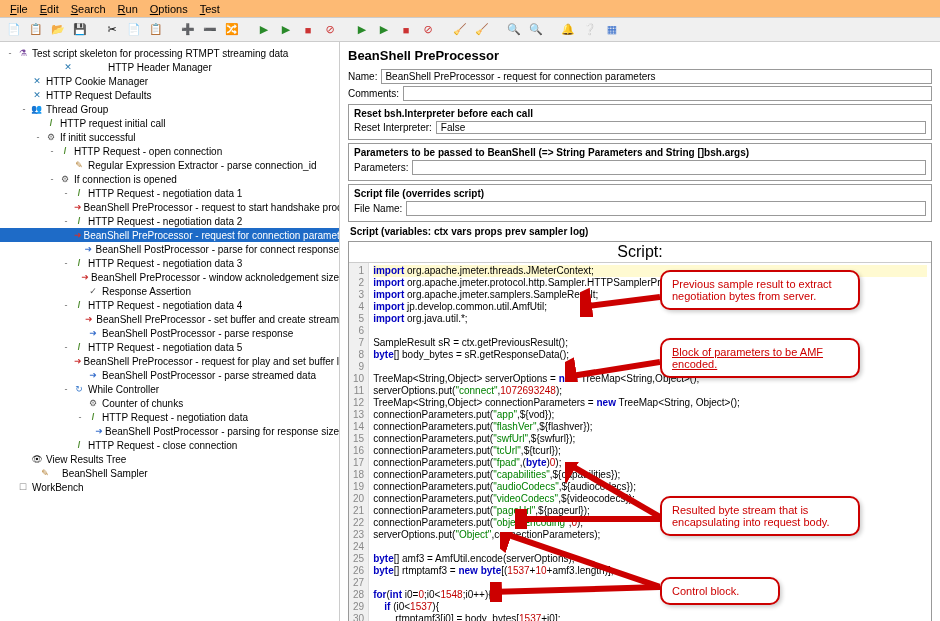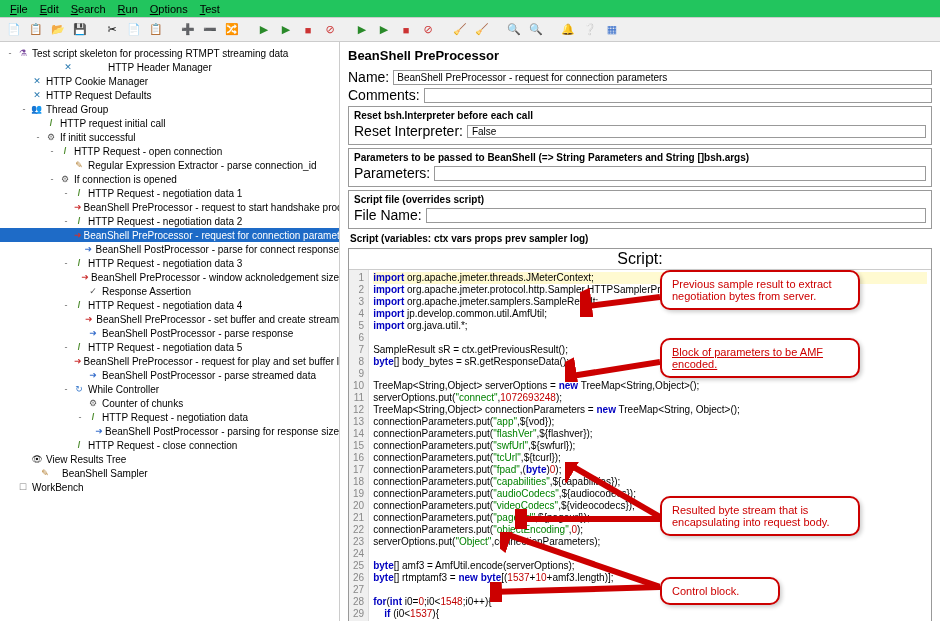--- a/index.html
+++ b/index.html
@@ -1,32 +1,32 @@
 <!DOCTYPE html>
 <html><head>
 <meta charset="utf-8">
 <style>
 * { margin: 0; padding: 0; box-sizing: border-box; font-family: Arial, sans-serif; }
 body { font-size: 11px; background: #fff; color: #000; overflow: hidden; }
-.menubar { display: flex; background: #22c55e; border-bottom: 1px solid #ccc; height: 18px; align-items: center; padding: 0 4px; }
+.menubar { display: flex; background: #fdba74; border-bottom: 1px solid #ccc; height: 18px; align-items: center; padding: 0 4px; }
 .menubar span { padding: 0 6px; cursor: pointer; }
 .menubar span:first-letter { text-decoration: underline; }
 .toolbar { display: flex; align-items: center; background: #f0f0f0; border-bottom: 1px solid #ccc; height: 24px; padding: 2px 4px; gap: 2px; }
 .toolbar .btn { width: 20px; height: 20px; display: flex; align-items: center; justify-content: center; border: 1px solid transparent; cursor: pointer; }
 .toolbar .sep { width: 8px; }
 .main { display: flex; height: calc(100vh - 42px); }
 .tree-panel { width: 340px; border-right: 1px solid #ccc; overflow: auto; padding: 4px 0; font-size: 10px; }
 .tree-item { display: flex; align-items: center; height: 14px; white-space: nowrap; cursor: pointer; }
 .tree-item.selected { background: #1e6bc7; color: #fff; }
 .tree-toggle { width: 12px; text-align: center; color: #666; font-size: 9px; }
 .tree-icon { width: 14px; height: 12px; margin-right: 2px; display: inline-flex; align-items: center; justify-content: center; font-size: 9px; }
 .right-panel { flex: 1; overflow: auto; padding: 6px 8px; font-size: 10px; position: relative; }
 .panel-title { font-size: 13px; font-weight: bold; margin-bottom: 6px; }
 .field-row { display: flex; align-items: center; margin-bottom: 2px; }
-.field-label { font-size: 14px; margin-right: 4px; white-space: nowrap; }
+.field-label { font-size: 10px; margin-right: 4px; white-space: nowrap; }
 .field-input { flex: 1; border: 1px solid #999; height: 15px; font-size: 10px; padding: 0 3px; background: #fff; }
 .section-box { border: 1px solid #999; padding: 3px 5px; margin: 3px 0; font-size: 10px; }
 .code-area { border: 1px solid #999; margin-top: 4px; background: #fff; position: relative; }
 .code-header { text-align: center; font-size: 16px; border-bottom: 1px solid #ccc; padding: 1px; }
 .code-body { display: flex; font-family: 'Courier New', monospace; font-size: 10px; line-height: 12px; }
 .lineno { background: #f0f0f0; color: #888; text-align: right; padding: 2px 4px; border-right: 1px solid #ddd; user-select: none; }
 .code-lines { padding: 2px 4px; flex: 1; white-space: pre; }
 .k-java { color: #0000c0; font-weight: bold; }
 .k-str { color: #008000; }
 .k-num { color: #c00000; }

